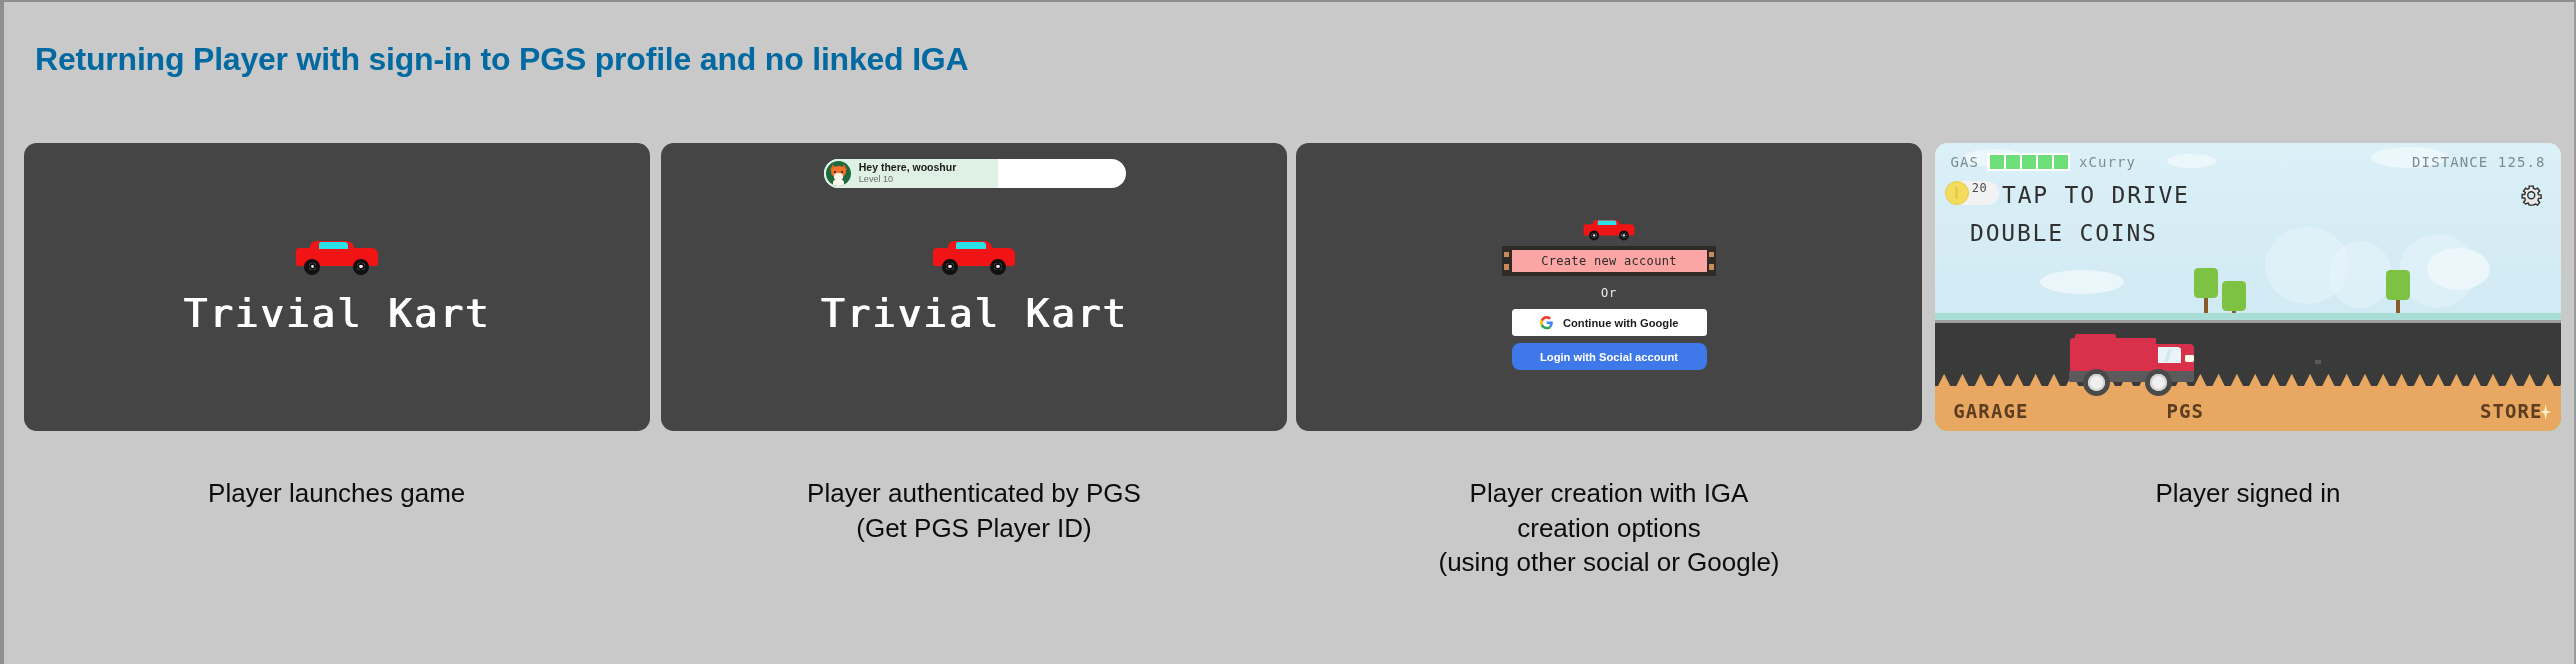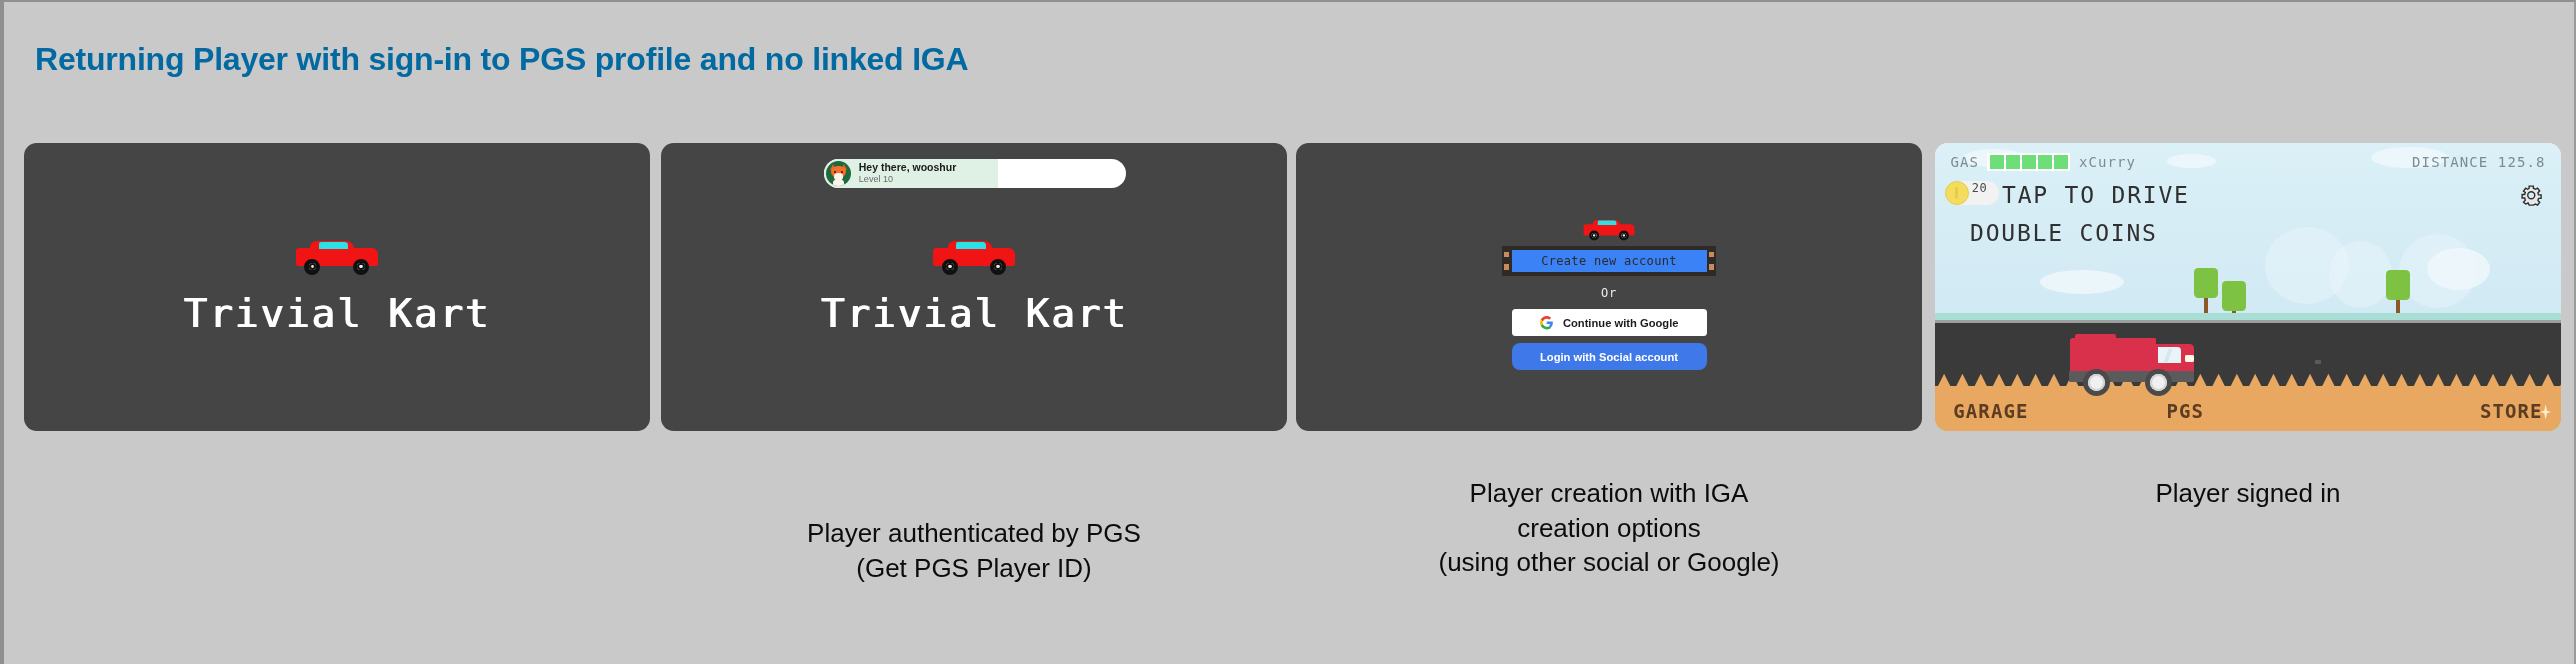--- a/index.html
+++ b/index.html
@@ -66,21 +66,21 @@
   
   .caption {
     position: absolute;
     text-align: center;
     font-size: 26px;
     line-height: 1.33;
     color: #0c0c0c;
     font-weight: normal;
   }
   #caption-1 { left: 19.7px;   top: 474px; width: 626px; }
-  #caption-2 { left: 657px;  top: 474px; width: 626px; margin-top: 40px; }
+  #caption-2 { left: 657px;  top: 474px; width: 626px; }
   #caption-3 { left: 1292px; top: 474px; width: 626px; }
   #caption-4 { left: 1931px; top: 474px; width: 626px; }
   .caption .line { display: block; white-space: nowrap; }
 
   
   .pixel-car {
     position: relative;
     width: 84px;
     height: 37px;
   }
@@ -247,21 +247,21 @@
   }
   .iga-car-wrap {
     transform: scale(0.62);
     transform-origin: center bottom;
     margin-bottom: 1.4px;
   }
   .btn-create {
     position: relative;
     width: 195px;
     height: 29.5px;
-    background: #3b82f6;
+    background: #fca5a5;
     border-top: 4.2px solid #2e2a26;
     border-bottom: 4.2px solid #2e2a26;
     display: flex;
     align-items: center;
     justify-content: center;
     margin-top: 4.2px;
   }
   .btn-create .cap {
     position: absolute;
     top: -4.2px;
@@ -833,20 +833,23 @@
           <span class="nav-label">GARAGE</span>
           <span class="nav-label center">PGS</span>
           <span class="nav-label right">STORE</span>
         </div>
         <span class="store-spark"></span>
       </div>
     </div>
 
   </div>
 
+  <div class="caption" id="caption-1">
+    <span class="line">Player launches game</span>
+  </div>
 
   <div class="caption" id="caption-2">
     <span class="line">Player authenticated by PGS</span>
     <span class="line">(Get PGS Player ID)</span>
   </div>
 
   <div class="caption" id="caption-3">
     <span class="line">Player creation with IGA</span>
     <span class="line">creation options</span>
     <span class="line">(using other social or Google)</span>

